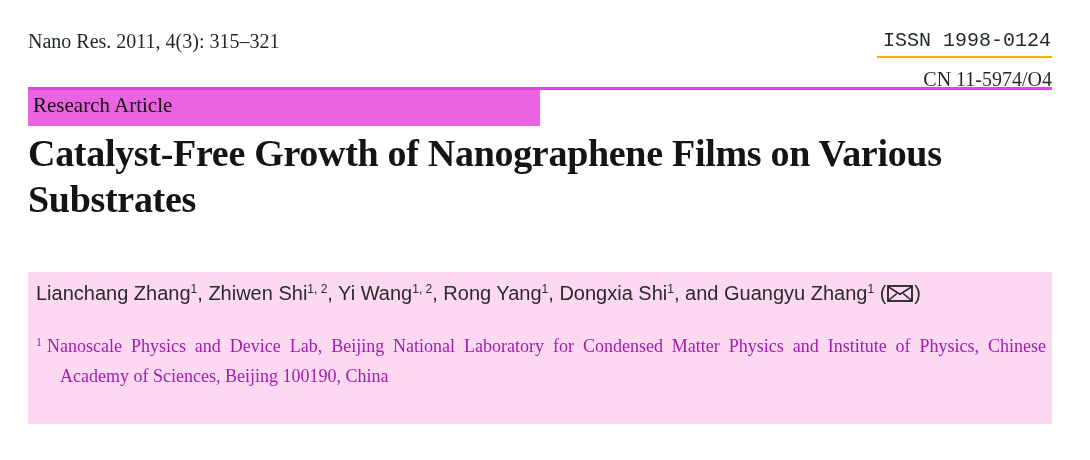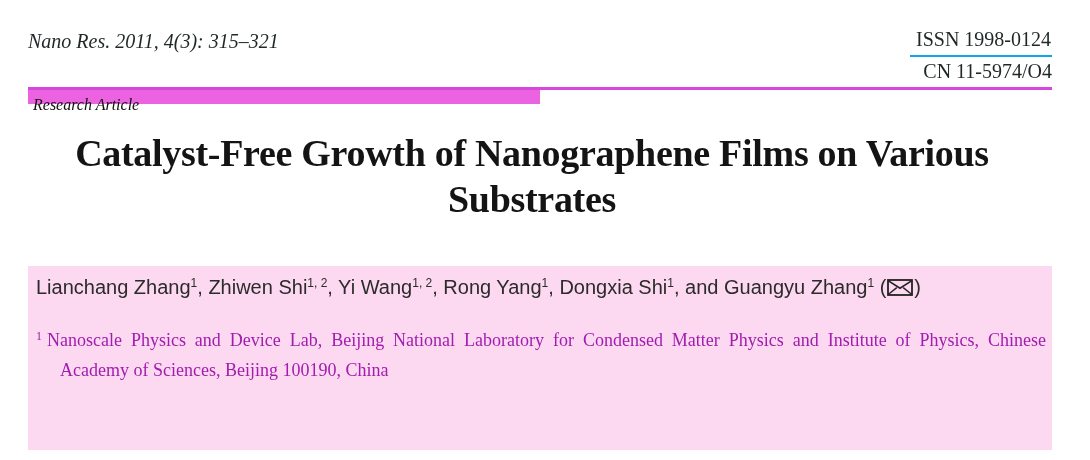--- a/index.html
+++ b/index.html
@@ -9,41 +9,40 @@
     background:#ffffff;
     font-family:"Liberation Serif", serif;
     color:#1d2424;
     overflow:hidden;
   }
   
   .header-row{
     position:absolute;left:28px;top:27px;width:1024px;
     display:flex;justify-content:space-between;align-items:flex-start;
   }
-  .head-left{font-size:20px;line-height:28px;color:#1f2727;font-style:italic;}
+  .head-left{font-size:20px;line-height:28px;color:#1f2727;}
   .head-right{text-align:right;font-size:20px;line-height:25px;color:#1f2727;}
-  .issn-line{display:inline-block;border-bottom:2px solid #0ea5e9;padding:0 1px 3px 6px;}
-  .cn-line{display:block;margin-top:2px;}
+  .issn-line{display:inline-block;border-bottom:2px solid #eab308;padding:0 1px 3px 6px;font-family:Liberation Mono, monospace;}
+  .cn-line{display:block;margin-top:9px;}
   
   .magenta-rule{position:absolute;left:28px;top:87px;width:1024px;height:3px;}
   .article-type-bar{
-    position:absolute;left:28px;top:90px;width:512px;height:14px;
-    font-size:16px;line-height:30px;padding-left:5px;box-sizing:border-box;
+    position:absolute;left:28px;top:90px;width:512px;height:36px;
+    font-size:21px;line-height:30px;padding-left:5px;box-sizing:border-box;
     color:#101010;
-    font-style:italic;
   }
   
   .title{
     position:absolute;left:28px;top:130px;width:1008px;
     font-size:38px;font-weight:bold;line-height:46px;letter-spacing:-0.3px;
     color:#141414;
   }
   
   .author-block{
-    position:absolute;left:28px;top:266px;width:1024px;height:184px;
+    position:absolute;left:28px;top:272px;width:1024px;height:152px;
     box-sizing:border-box;padding:7px 6px 0 8px;
   }
   .authors-line{
     font-family:"Liberation Sans", sans-serif;
     font-size:20px;line-height:28px;color:#2b2b2b;white-space:nowrap;
   }
   .author-sup{font-size:12px;position:relative;top:-7px;letter-spacing:0;}
   .envelope-wrap{white-space:nowrap;}
   .envelope-svg{vertical-align:-2px;margin:0 1px;}
   .affiliations{
@@ -67,21 +66,21 @@
       <span class="cn-line">CN 11-5974/O4</span>
     </div>
   </div>
 
   <div class="magenta-rule" style="background: rgb(216, 71, 221);"></div>
 
   <div class="article-type-bar" style="background: rgb(236, 99, 226);">
     <span>Research Article</span>
   </div>
 
-  <h1 class="title" style="margin:0;text-align:center;">Catalyst-Free Growth of Nanographene Films on Various Substrates</h1>
+  <h1 class="title" style="margin:0;">Catalyst-Free Growth of Nanographene Films on Various Substrates</h1>
 
   <div class="author-block" style="background: rgb(252, 217, 240);">
     <div class="authors-line"><span>Lianchang Zhang</span><span class="author-sup">1</span>, <span>Zhiwen Shi</span><span class="author-sup">1, 2</span>, <span>Yi Wang</span><span class="author-sup">1, 2</span>, <span>Rong Yang</span><span class="author-sup">1</span>, <span>Dongxia Shi</span><span class="author-sup">1</span>, and <span>Guangyu Zhang</span><span class="author-sup">1</span><span class="envelope-wrap"> (<svg width="26" height="17" viewBox="0 0 26 17" class="envelope-svg">
             <rect x="1" y="1" width="24" height="15" fill="none" stroke="#222" stroke-width="1.8"></rect>
             <path d="M1.5,1.8 L13,9.2 L24.5,1.8" fill="none" stroke="#222" stroke-width="1.6"></path>
             <path d="M1.5,15.2 L9.8,8.6" fill="none" stroke="#222" stroke-width="1.4"></path>
             <path d="M24.5,15.2 L16.2,8.6" fill="none" stroke="#222" stroke-width="1.4"></path>
           </svg>)</span></div>
     <div class="affiliations">
         <div class="affil"><span class="affil-sup">1</span><span>Nanoscale Physics and Device Lab, Beijing National Laboratory for Condensed Matter Physics and Institute of Physics, Chinese Academy of Sciences, Beijing 100190, China</span></div>

